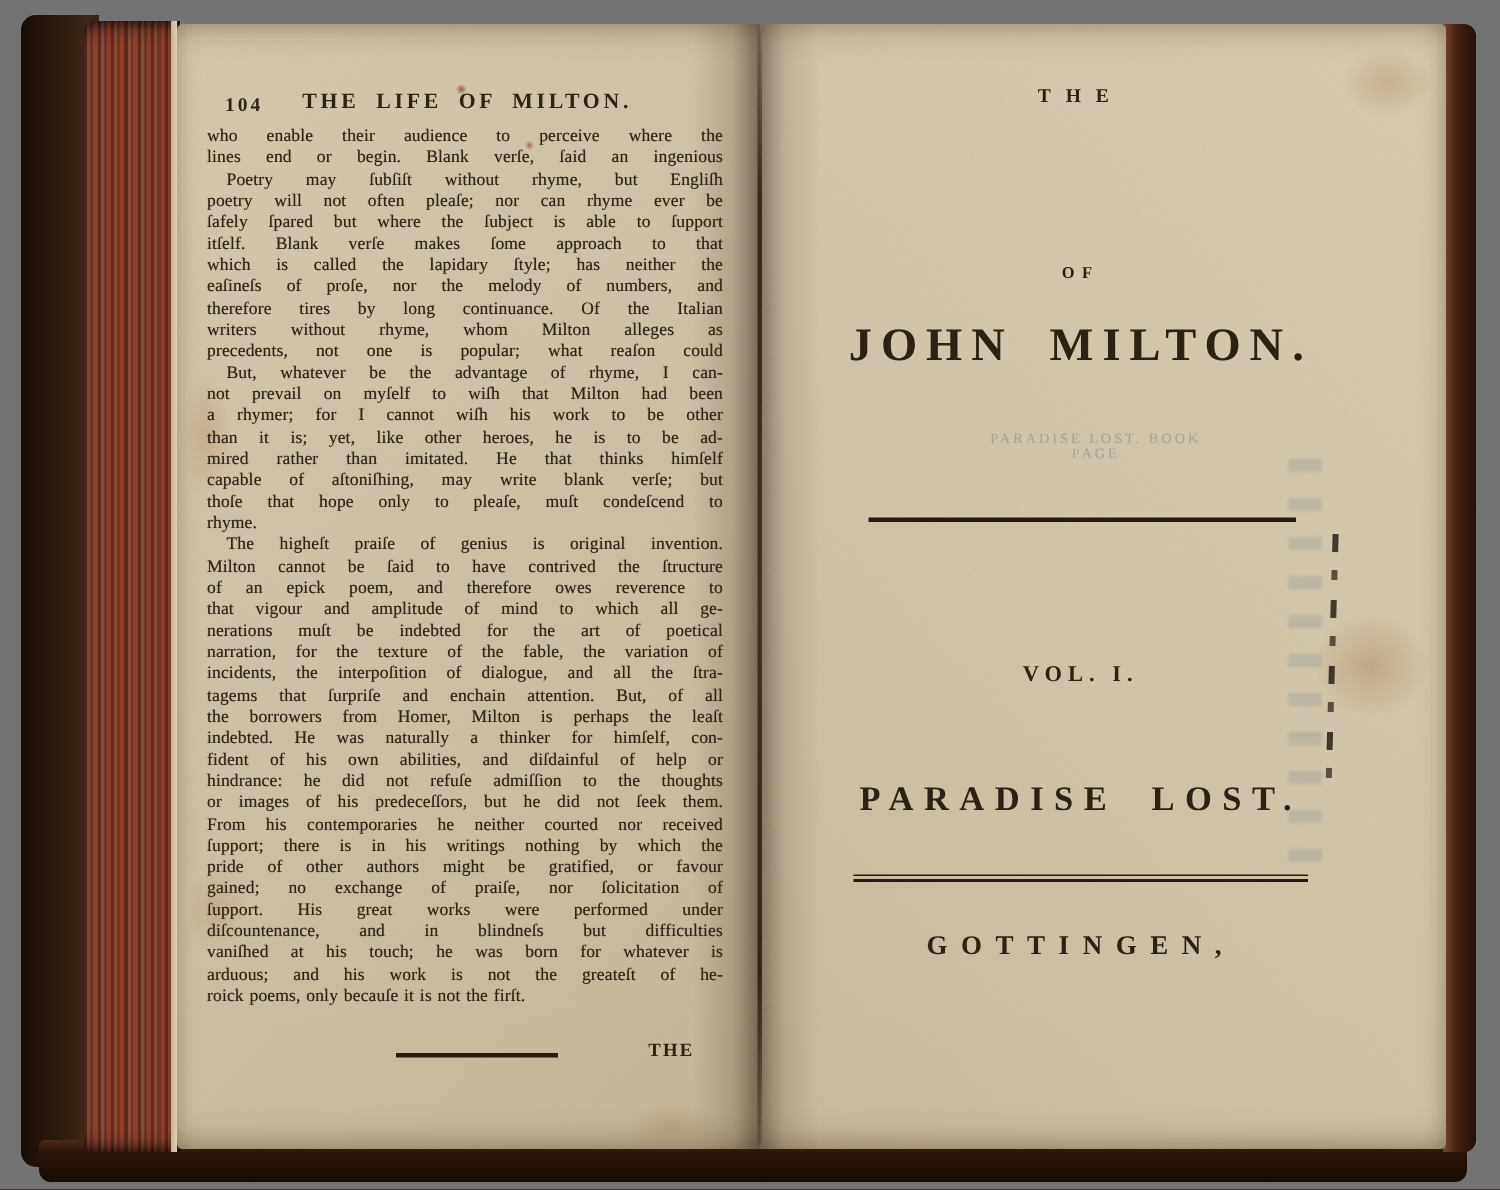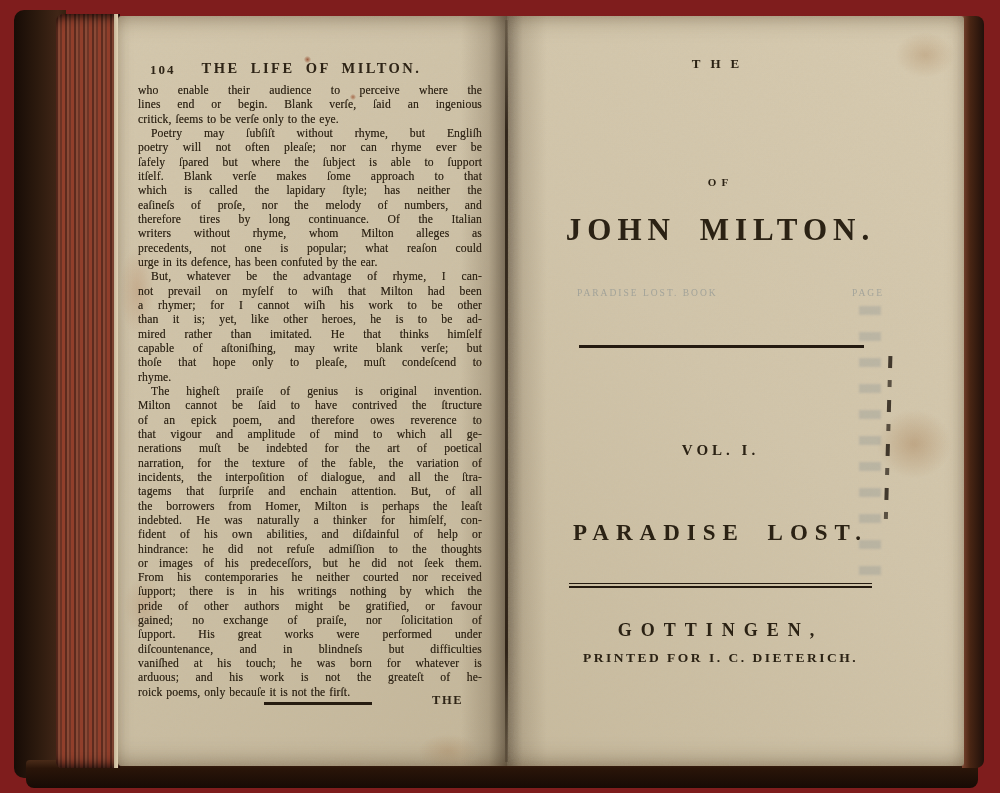--- a/index.html
+++ b/index.html
@@ -1,17 +1,17 @@
 <!DOCTYPE html>
 <html><head>
 <meta charset="utf-8">
 <style>
   html,body{margin:0;padding:0;background:#0a0503;width:1000px;height:793px;overflow:hidden;}
   *{box-sizing:border-box;}
-  .photo{position:relative;width:1000px;height:793px;background:#7f1d1d;font-family:"Liberation Serif","DejaVu Serif",serif;}
+  .photo{position:relative;width:1000px;height:793px;background:#737373;font-family:"Liberation Serif","DejaVu Serif",serif;}
 
   
   .board-left{position:absolute;left:14px;top:10px;width:52px;height:768px;border-radius:10px 0 0 10px;
     background:linear-gradient(90deg,#170c06 0%,#2c1a0e 45%,#412617 85%,#35200f 100%);}
   .board-bottom{position:absolute;left:26px;top:760px;width:952px;height:28px;border-radius:4px 4px 8px 8px;
     background:linear-gradient(180deg,#4a2b18 0%,#2a1509 30%,#170b05 100%);}
   .board-right{position:absolute;left:962px;top:16px;width:22px;height:752px;border-radius:0 8px 8px 0;
     background:linear-gradient(90deg,#7c4530 0%,#4a2614 35%,#20100a 100%);}
   .fore-edge{position:absolute;left:56px;top:14px;width:64px;height:754px;border-radius:8px 0 0 6px;
     background:repeating-linear-gradient(90deg,#5d2b1e 0 2px,#8a4a36 2px 4px,#6e3526 4px 6px,#913f2b 6px 9px);
@@ -61,21 +61,21 @@
   .rp-work{top:504px;font-size:23px;font-weight:bold;letter-spacing:7px;word-spacing:10px;}
   .rp-rule-double{top:567px;left:62px;right:92px;height:5px;border-top:1.5px solid #241a10;border-bottom:2.5px solid #241a10;}
   .rp-city{top:604px;font-size:18px;font-weight:bold;letter-spacing:9px;}
   .rp-printer{top:634px;font-size:13.5px;font-weight:bold;letter-spacing:2.5px;}
   .rp-year{top:658px;font-size:15px;font-weight:bold;letter-spacing:5px;}
 
   
   .ghost{color:rgba(98,116,131,.5);filter:blur(.6px);}
   .rp-ghost-contents{top:122px;font-size:25px;font-weight:bold;letter-spacing:17px;}
   .rp-ghost-line{top:272px;left:70px;right:80px;display:flex;justify-content:space-between;
-    font-size:9.5px;letter-spacing:2px;color:rgba(98,116,131,.42);filter:blur(.5px);}
+    font-size:9.5px;letter-spacing:2px;color:rgba(98,116,131,.42);filter:blur(.5px);flex-direction:column;}
   .rp-ghost-col{position:absolute;left:352px;top:290px;width:22px;height:270px;opacity:.28;filter:blur(1.2px);
     background:repeating-linear-gradient(180deg,rgba(95,115,132,.7) 0 9px,transparent 9px 26px);}
 
   
   .ink-mark{position:absolute;left:379px;top:340px;width:4px;height:172px;transform:rotate(1.6deg);opacity:.85;
     background:repeating-linear-gradient(180deg,rgba(22,14,7,.9) 0 12px,transparent 12px 24px,rgba(22,14,7,.75) 24px 31px,transparent 31px 44px);
     filter:blur(.3px);}
   .stain{position:absolute;border-radius:50%;pointer-events:none;}
   .stain-a{left:368px;top:392px;width:78px;height:72px;background:radial-gradient(ellipse,rgba(148,96,48,.30),rgba(148,96,48,0) 68%);}
   .stain-b{left:388px;top:16px;width:60px;height:46px;background:radial-gradient(ellipse,rgba(150,100,52,.25),rgba(150,100,52,0) 70%);}
@@ -121,33 +121,31 @@
 
     <div class="lp-header">
       <span class="pageno">104</span>
       <span class="running-title">THE LIFE OF MILTON.</span>
     </div>
 
     <div class="body-text">
         <div class="para">
           <div class="line"><span>who enable their audience to perceive where the</span></div>
           <div class="line"><span>lines end or begin.  </span><span class="it">Blank verſe</span><span>, ſaid an ingenious</span></div>
-          <div class="line last"><span>critick, </span><span class="it">ſeems to be verſe only to the eye.</span></div>
         </div>
         <div class="para indent">
           <div class="line"><span>Poetry may ſubſiſt without rhyme, but Engliſh</span></div>
           <div class="line"><span>poetry will not often pleaſe; nor can rhyme ever be</span></div>
           <div class="line"><span>ſafely ſpared but where the ſubject is able to ſupport</span></div>
           <div class="line"><span>itſelf.  Blank verſe makes ſome approach to that</span></div>
           <div class="line"><span>which is called the </span><span class="it">lapidary ſtyle</span><span>; has neither the</span></div>
           <div class="line"><span>eaſineſs of proſe, nor the melody of numbers, and</span></div>
           <div class="line"><span>therefore tires by long continuance.  Of the Italian</span></div>
           <div class="line"><span>writers without rhyme, whom Milton alleges as</span></div>
           <div class="line"><span>precedents, not one is popular; what reaſon could</span></div>
-          <div class="line last"><span>urge in its defence, has been confuted by the ear.</span></div>
         </div>
         <div class="para indent">
           <div class="line"><span>But, whatever be the advantage of rhyme, I can-</span></div>
           <div class="line"><span>not prevail on myſelf to wiſh that Milton had been</span></div>
           <div class="line"><span>a rhymer; for I cannot wiſh his work to be other</span></div>
           <div class="line"><span>than it is; yet, like other heroes, he is to be ad-</span></div>
           <div class="line"><span>mired rather than imitated.  He that thinks himſelf</span></div>
           <div class="line"><span>capable of aſtoniſhing, may write blank verſe; but</span></div>
           <div class="line"><span>thoſe that hope only to pleaſe, muſt condeſcend to</span></div>
           <div class="line last"><span>rhyme.</span></div>
@@ -202,17 +200,16 @@
 
     <div class="rp-row rp-rule-thick"></div>
     <div class="ink-mark"></div>
 
     <div class="rp-row rp-vol">VOL. I.</div>
     <div class="rp-row rp-work">PARADISE LOST.</div>
 
     <div class="rp-row rp-rule-double"></div>
 
     <div class="rp-row rp-city">GOTTINGEN,</div>
-    <div class="rp-row rp-printer">PRINTED FOR I. C. DIETERICH.</div>
   </div>
 
   <div class="crease"></div>
 </div>
 
 </body></html>

